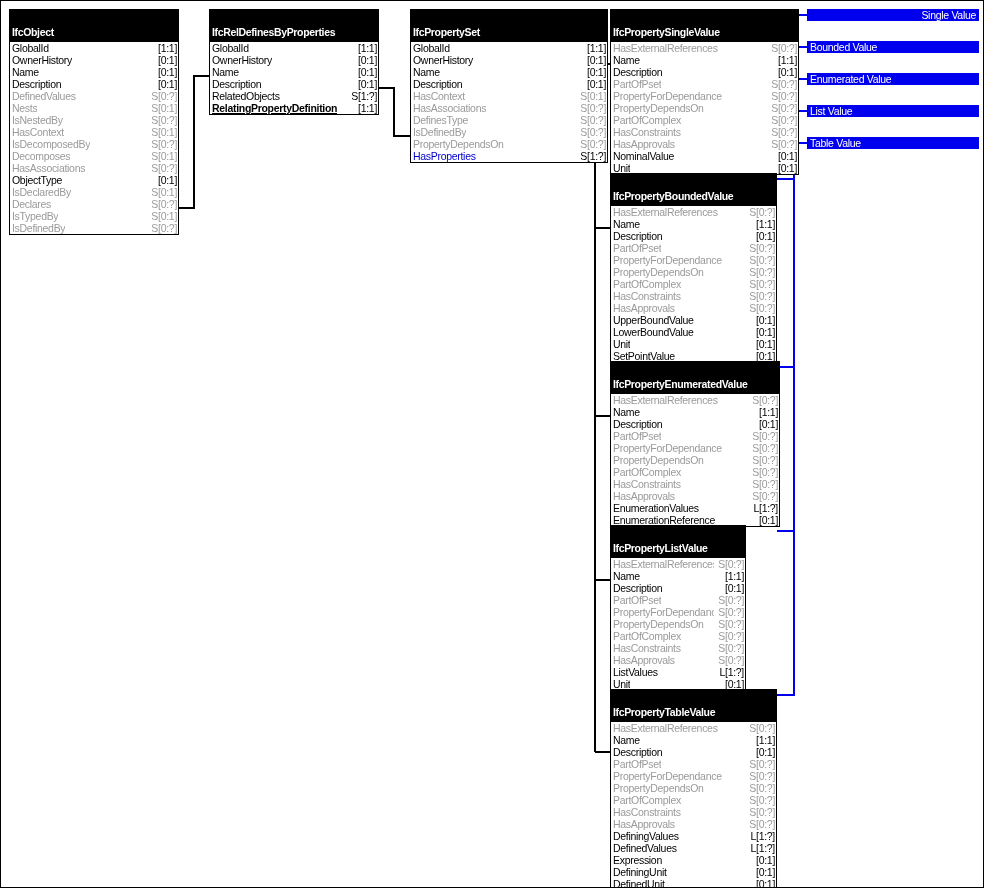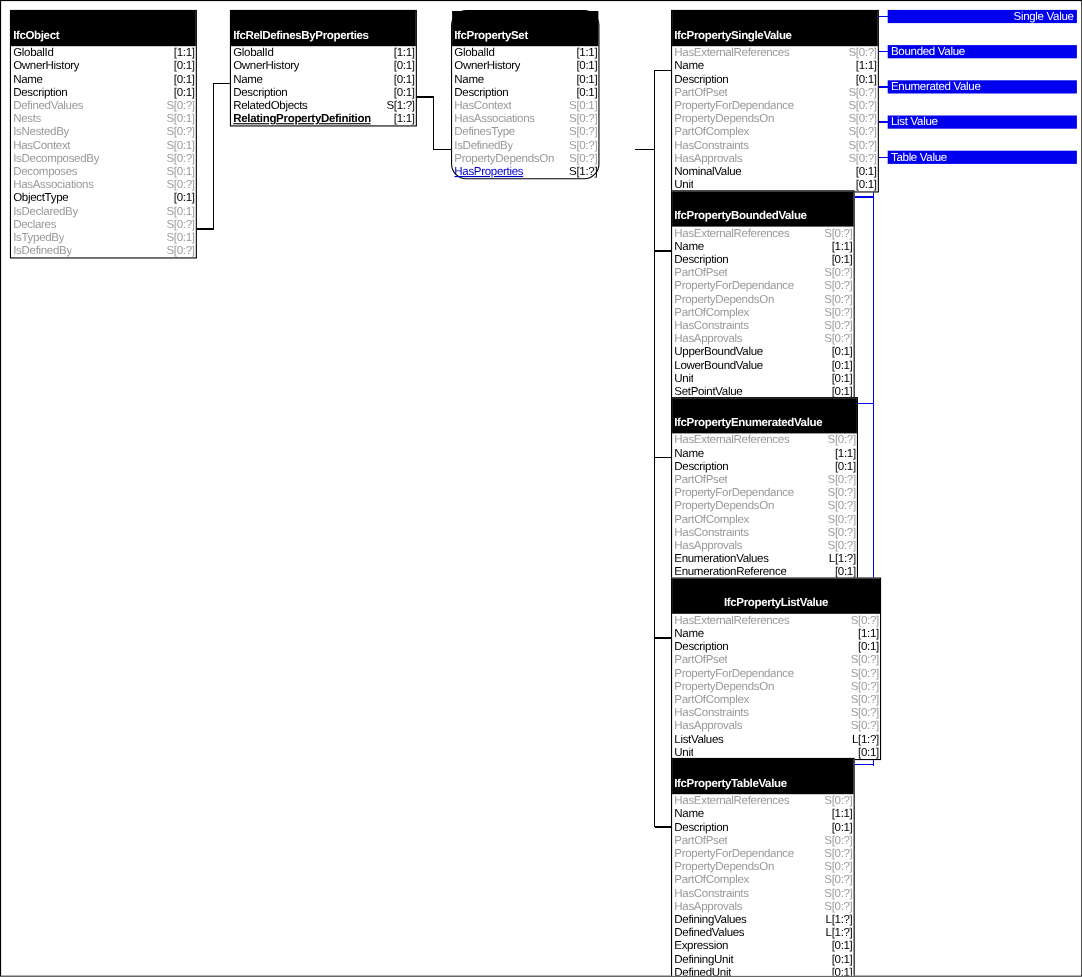--- a/index.html
+++ b/index.html
@@ -53,21 +53,21 @@
     padding: 0 1px 0 2px;
     font-size: 10.5px;
     letter-spacing: -0.3px;
     white-space: nowrap;
     box-sizing: border-box;
   }
   .attr-name { overflow: hidden; }
   .attr-card { margin-left: 4px; }
   .k-black { color: #000000; }
   .k-gray  { color: #9a9a9a; }
-  .k-blue  { color: #0000cc; text-decoration: underline; }
+  .k-blue  { color: #0000cc; }
   .k-uline { text-decoration: underline; font-weight: bold; }
   .legend-item {
     position: absolute;
     background: #0000ee;
     color: #ffffff;
     font-size: 10.5px;
     height: 12px;
     line-height: 12px;
     padding: 0 3px;
     letter-spacing: -0.3px;
@@ -199,21 +199,21 @@
         </div>
         <div class="attr-row">
           <span class="attr-name k-black">RelatedObjects</span>
           <span class="attr-card k-black">S[1:?]</span>
         </div>
         <div class="attr-row">
           <span class="attr-name k-black k-uline">RelatingPropertyDefinition</span>
           <span class="attr-card k-black">[1:1]</span>
         </div>
       </div>
-      <div class="entity" style="left: 409px; top: 8px; width: 135px; border-radius: 14px;">
+      <div class="entity" style="left: 409px; top: 8px; width: 198px;">
         <div class="entity-title">IfcPropertySet</div>
         <div class="attr-row">
           <span class="attr-name k-black">GlobalId</span>
           <span class="attr-card k-black">[1:1]</span>
         </div>
         <div class="attr-row">
           <span class="attr-name k-black">OwnerHistory</span>
           <span class="attr-card k-black">[0:1]</span>
         </div>
         <div class="attr-row">
@@ -391,21 +391,21 @@
         </div>
         <div class="attr-row">
           <span class="attr-name k-black">EnumerationValues</span>
           <span class="attr-card k-black">L[1:?]</span>
         </div>
         <div class="attr-row">
           <span class="attr-name k-black">EnumerationReference</span>
           <span class="attr-card k-black">[0:1]</span>
         </div>
       </div>
-      <div class="entity" style="left: 609px; top: 524px; width: 191px; text-align: center;">
+      <div class="entity" style="left: 609px; top: 524px; width: 136px;">
         <div class="entity-title">IfcPropertyListValue</div>
         <div class="attr-row">
           <span class="attr-name k-gray">HasExternalReferences</span>
           <span class="attr-card k-gray">S[0:?]</span>
         </div>
         <div class="attr-row">
           <span class="attr-name k-black">Name</span>
           <span class="attr-card k-black">[1:1]</span>
         </div>
         <div class="attr-row">

